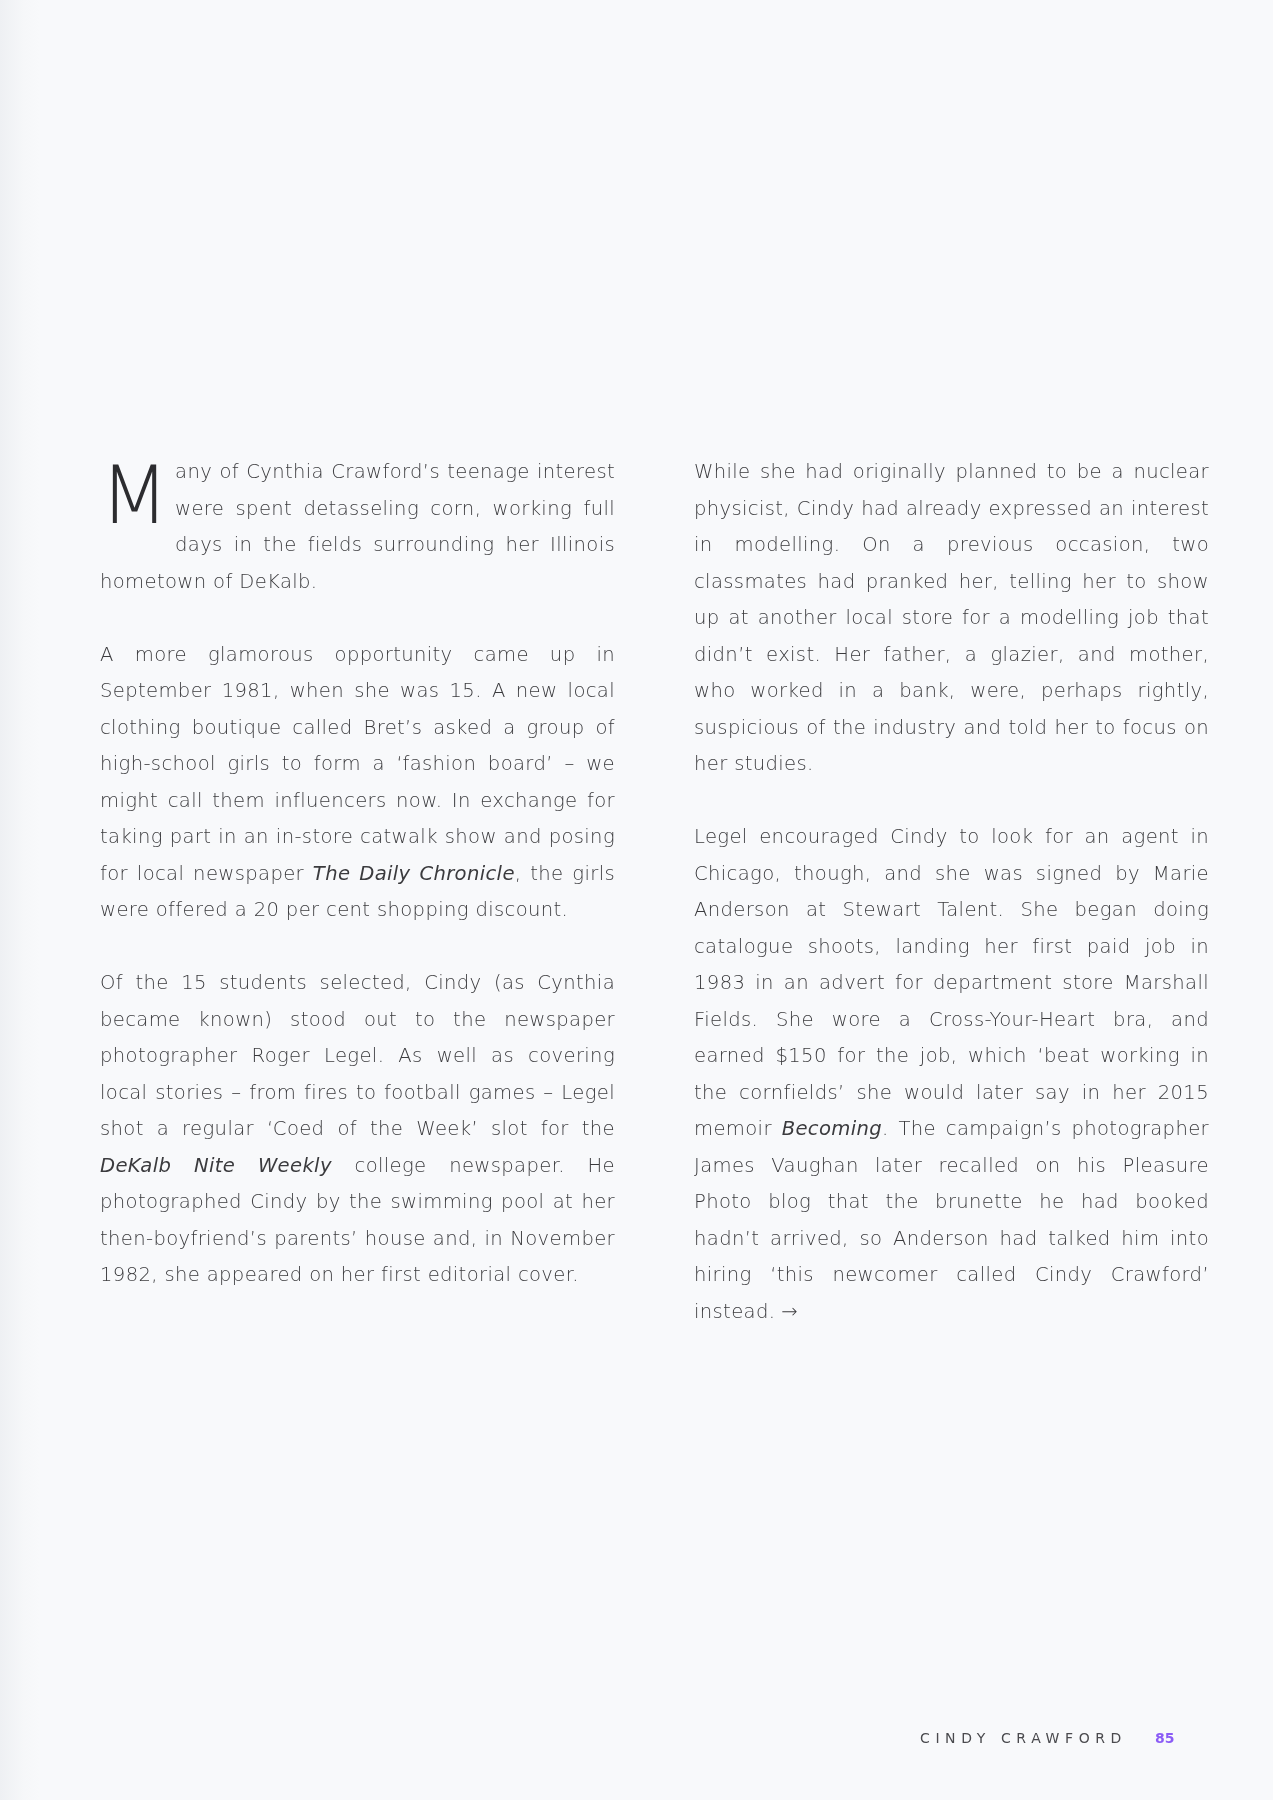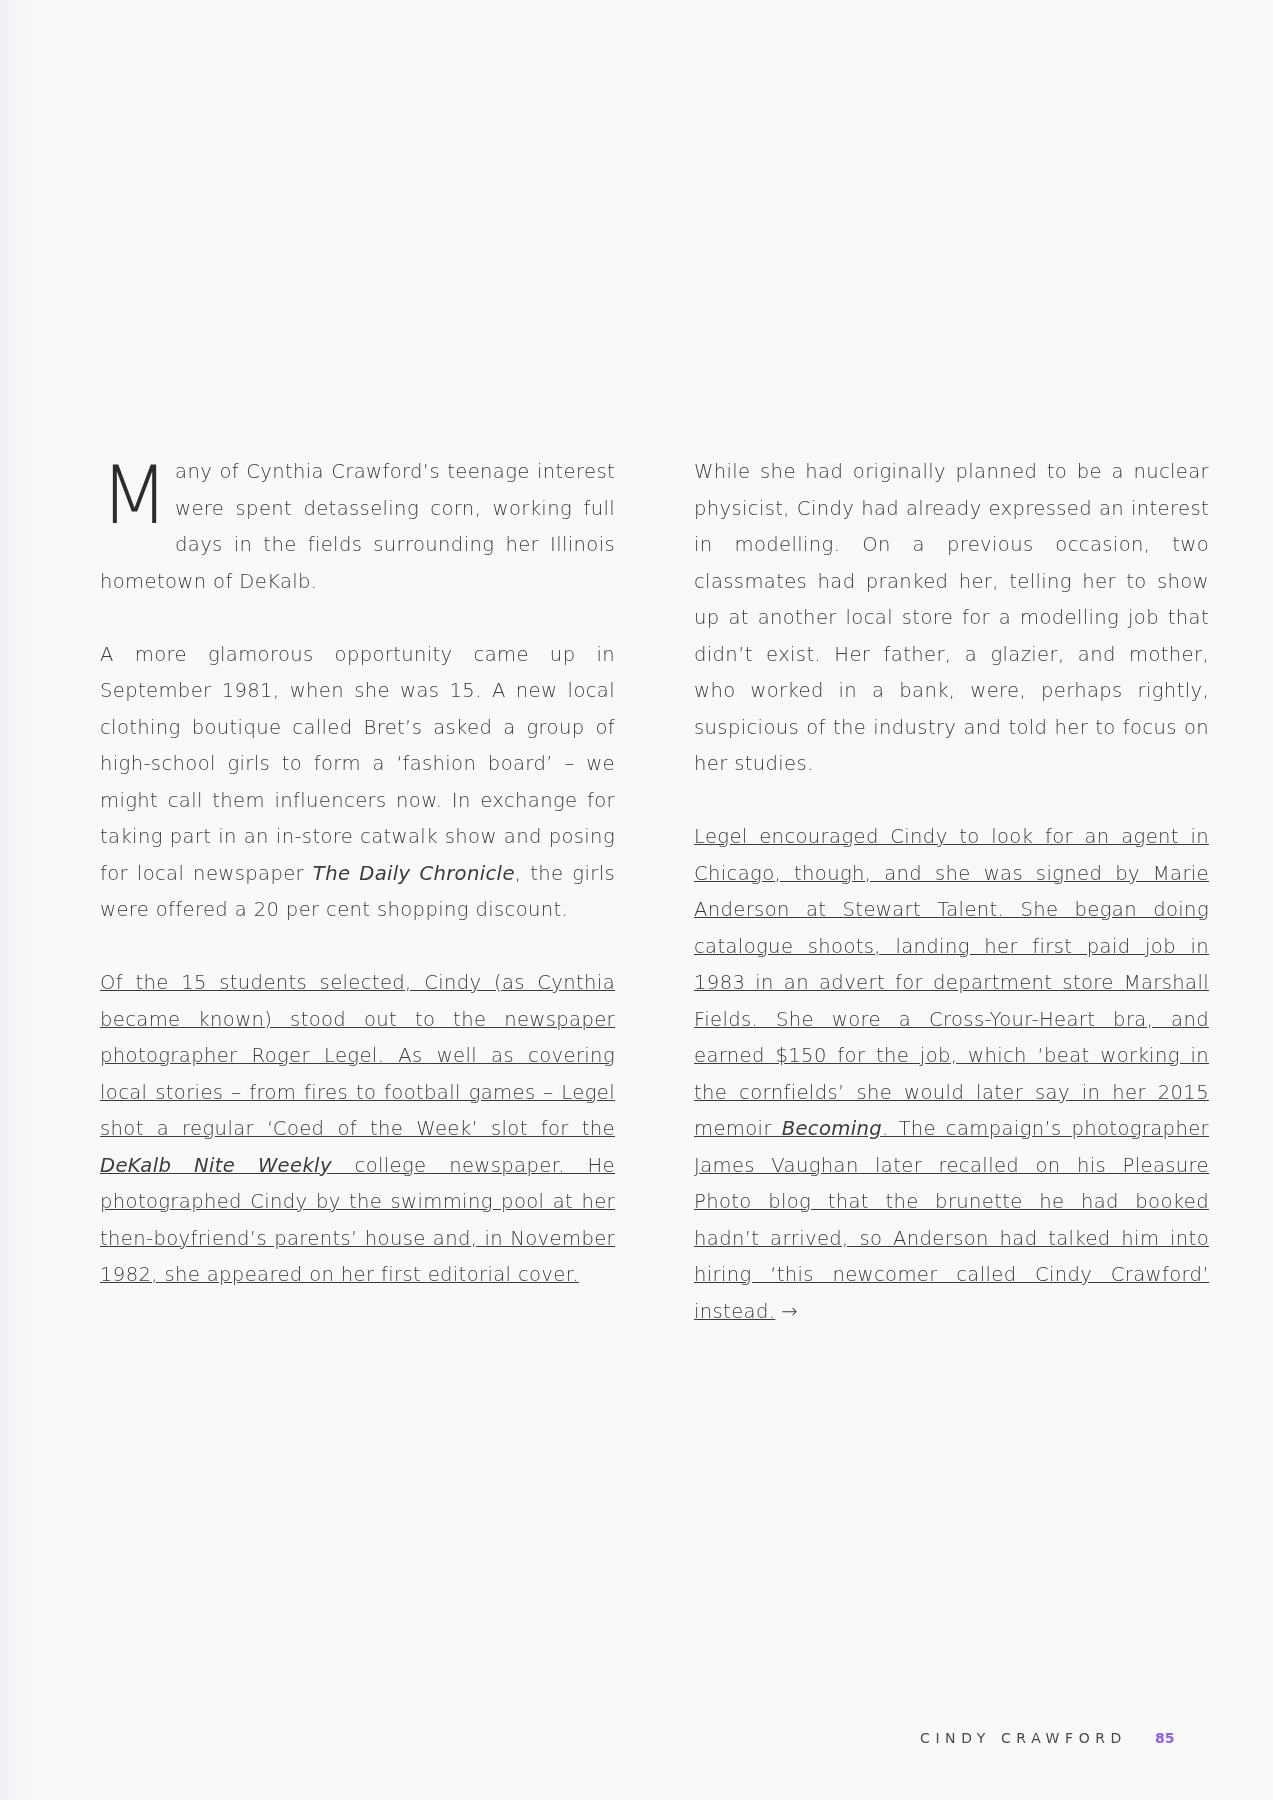--- a/index.html
+++ b/index.html
@@ -22,21 +22,21 @@
       width: 515px;
       font-size: 19.6px;
       line-height: 36.5px;
       letter-spacing: 0.35px;
       text-align: justify;
       font-weight: 300;
     }
     .col-left { left: 100px; }
     .col-right { left: 658px; margin-left: 36px; }
     .column p { margin: 0 0 36.5px 0; }
-    .column p:last-child { margin-bottom: 0; text-decoration: underline; }
+    .column p:last-child { margin-bottom: 0; }
     .dropcap {
       float: left;
       font-size: 80px;
       line-height: 64px;
       height: 66px;
       margin: 10px 6px 0 0;
       font-weight: 200;
       color: #2c2c2f;
       letter-spacing: 0;
     }

